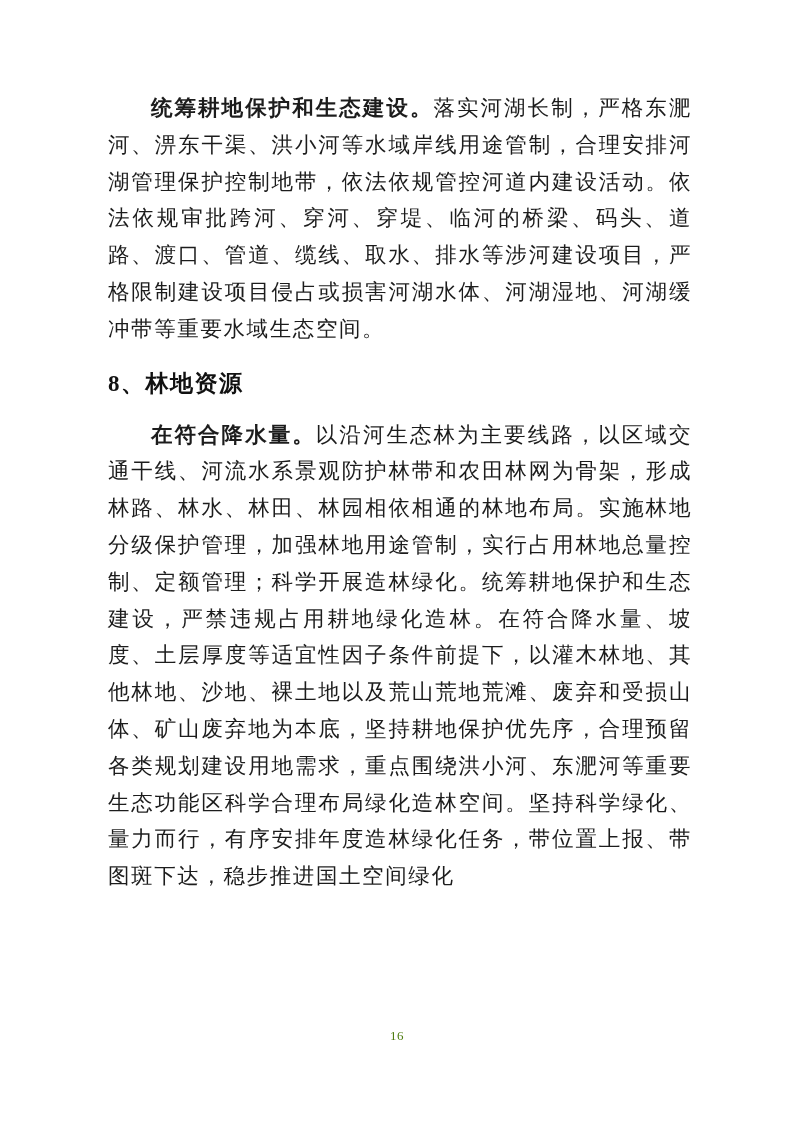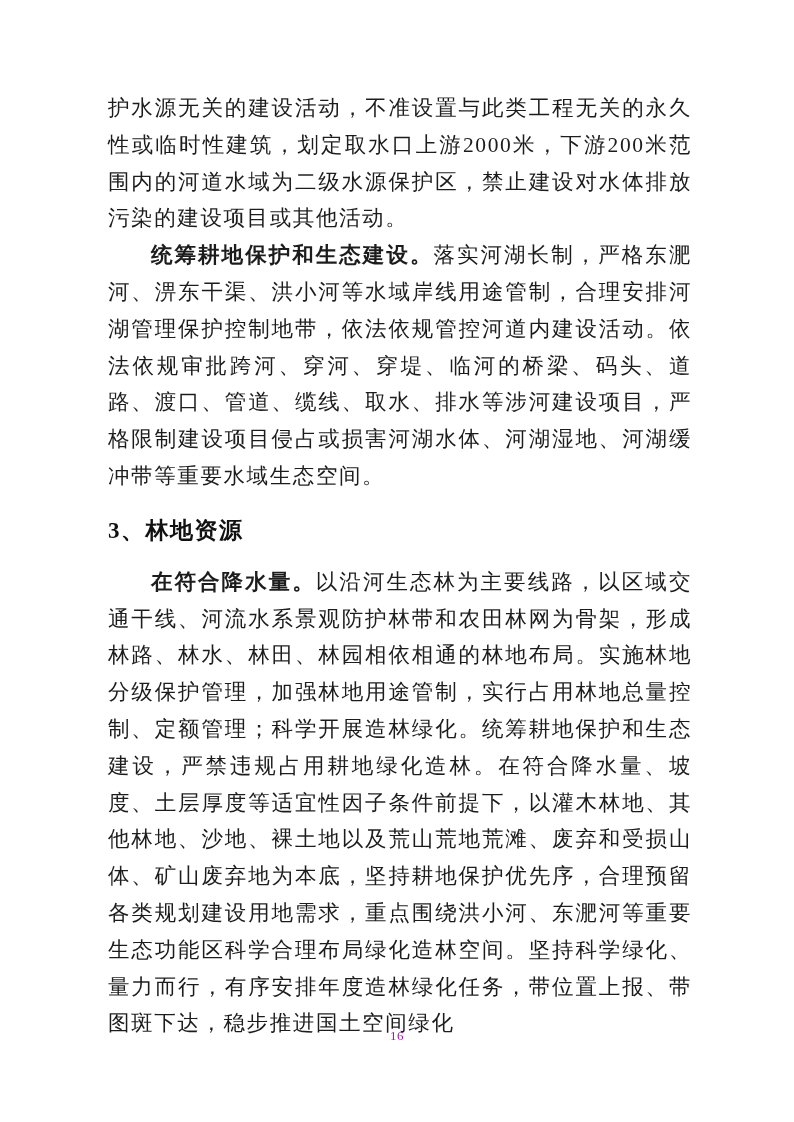--- a/index.html
+++ b/index.html
@@ -46,33 +46,32 @@
     color: #111111;
   }
   .page-number {
     position: absolute;
     top: 1028px;
     left: 0;
     width: 794px;
     text-align: center;
     font-size: 13px;
     letter-spacing: 0.5px;
-    color: #a21caf;
+    color: #4d7c0f;
   }
 </style>
 </head>
 <body>
 
 <div class="page">
   <div class="content">
 
-    <p class="body-text"><span>护水源无关的建设活动，不准设置与此类工程无关的永久性或临时性建筑，划定取水口上游2000米，下游200米范围内的河道水域为二级水源保护区，禁止建设对水体排放污染的建设项目或其他活动。</span></p>
 
     <p class="body-text indent"><span class="lead">统筹耕地保护和生态建设。</span><span>落实河湖长制，严格东淝河、淠东干渠、洪小河等水域岸线用途管制，合理安排河湖管理保护控制地带，依法依规管控河道内建设活动。依法依规审批跨河、穿河、穿堤、临河的桥梁、码头、道路、渡口、管道、缆线、取水、排水等涉河建设项目，严格限制建设项目侵占或损害河湖水体、河湖湿地、河湖缓冲带等重要水域生态空间。</span></p>
 
-    <h2 class="section-heading">3、林地资源</h2>
+    <h2 class="section-heading">8、林地资源</h2>
 
     <p class="body-text indent"><span class="lead">在符合降水量。</span><span>以沿河生态林为主要线路，以区域交通干线、河流水系景观防护林带和农田林网为骨架，形成林路、林水、林田、林园相依相通的林地布局。实施林地分级保护管理，加强林地用途管制，实行占用林地总量控制、定额管理；科学开展造林绿化。统筹耕地保护和生态建设，严禁违规占用耕地绿化造林。在符合降水量、坡度、土层厚度等适宜性因子条件前提下，以灌木林地、其他林地、沙地、裸土地以及荒山荒地荒滩、废弃和受损山体、矿山废弃地为本底，坚持耕地保护优先序，合理预留各类规划建设用地需求，重点围绕洪小河、东淝河等重要生态功能区科学合理布局绿化造林空间。坚持科学绿化、量力而行，有序安排年度造林绿化任务，带位置上报、带图斑下达，稳步推进国土空间绿化</span></p>
 
   </div>
 
   <div class="page-number">16</div>
 </div>
 
 </body></html>

